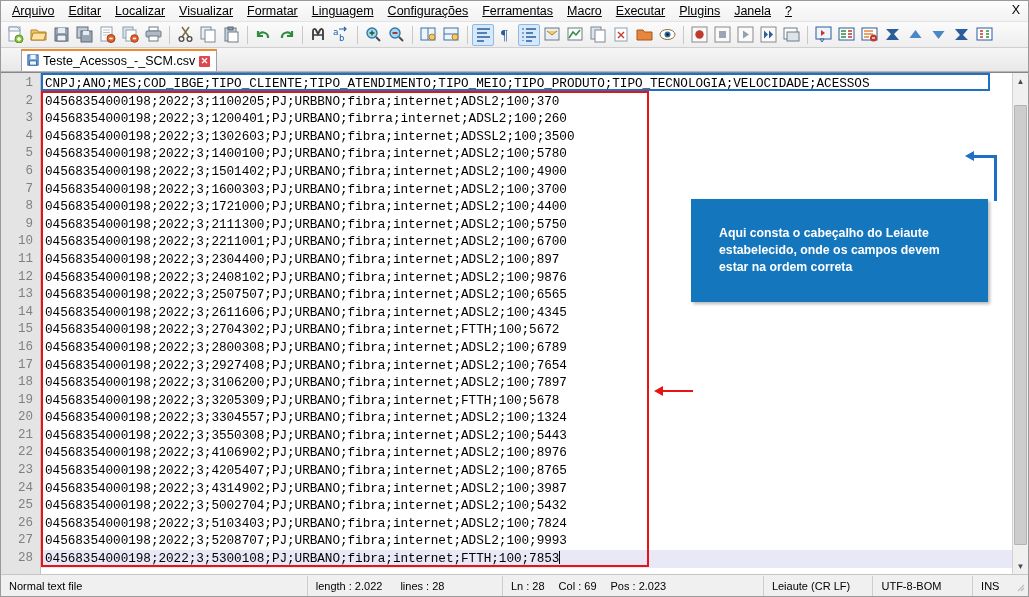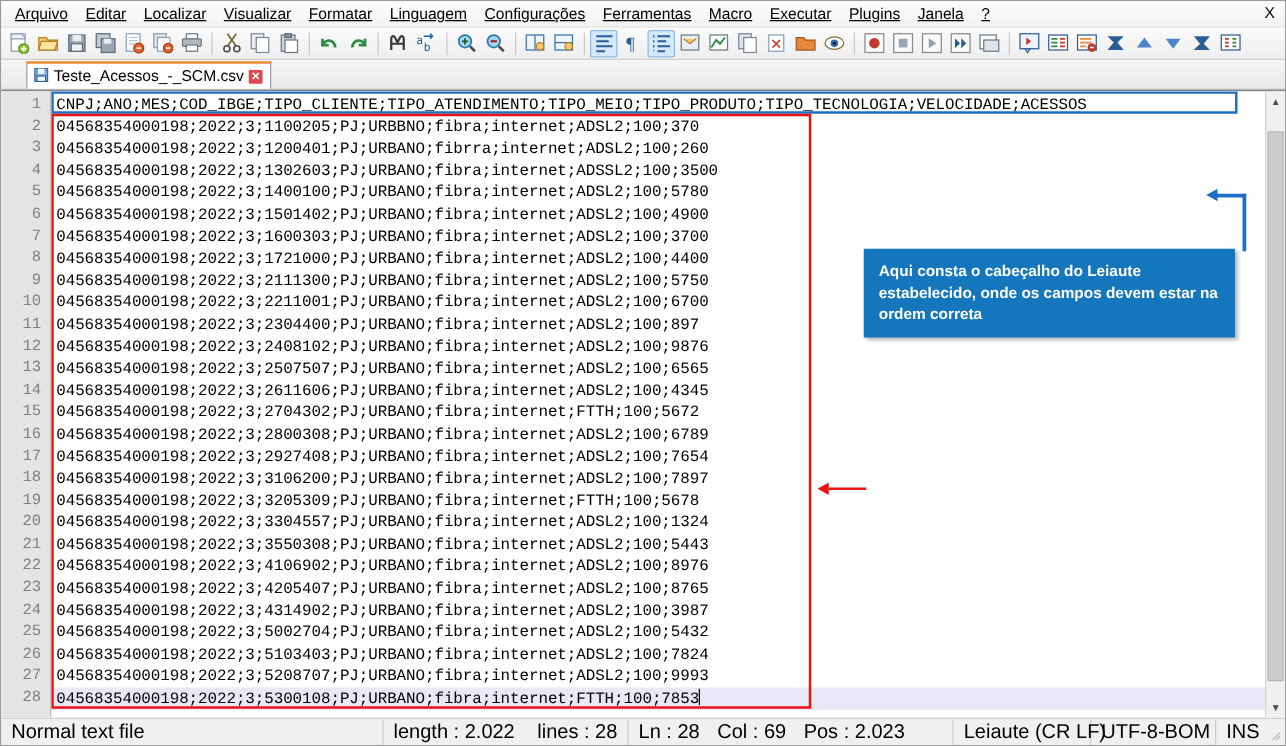--- a/index.html
+++ b/index.html
@@ -188,21 +188,21 @@
   .callout {
     position: absolute;
     color: #ffffff;
     font-size: 12.3px;
     font-weight: bold;
     line-height: 17px;
     padding: 10px 12px 10px 12px;
     box-shadow: 2px 2px 3px rgba(0,0,0,0.28);
     z-index: 30;
   }
-  .callout p { margin: 0; }
+  .callout p { margin: 16px; }
   .callout p + p { margin-top: 15px; }
   .callout-blue {
     left: 690px; top: 126px;
     width: 297px;
     background: #1476bd;
   }
   .callout-red {
     left: 690px; top: 259px;
     width: 297px;
     background: #9e3535;
@@ -248,21 +248,21 @@
     border-right: 9px solid #e81313;
     z-index: 26;
   }
 
   
   .statusbar {
     height: 22px;
     background: #f0f0f0;
     border-top: 1px solid #c6c6c6;
     display: flex; align-items: center;
-    font-size: 16px; color: #000;
+    font-size: 11px; color: #000;
     flex: 0 0 22px;
   }
   .sb {
     height: 20px;
     display: flex; align-items: center;
     padding: 0 8px;
     border-right: 1px solid #cdcdcd;
     white-space: nowrap;
   }
   .sb-type { width: 308px; }

